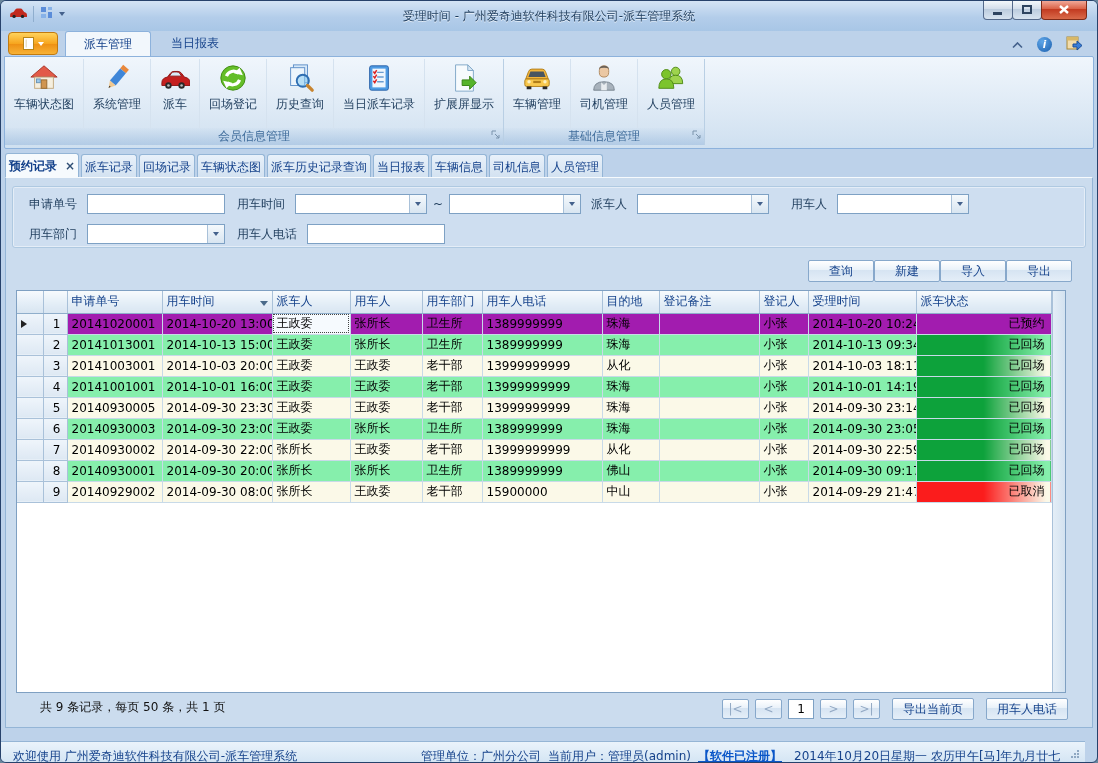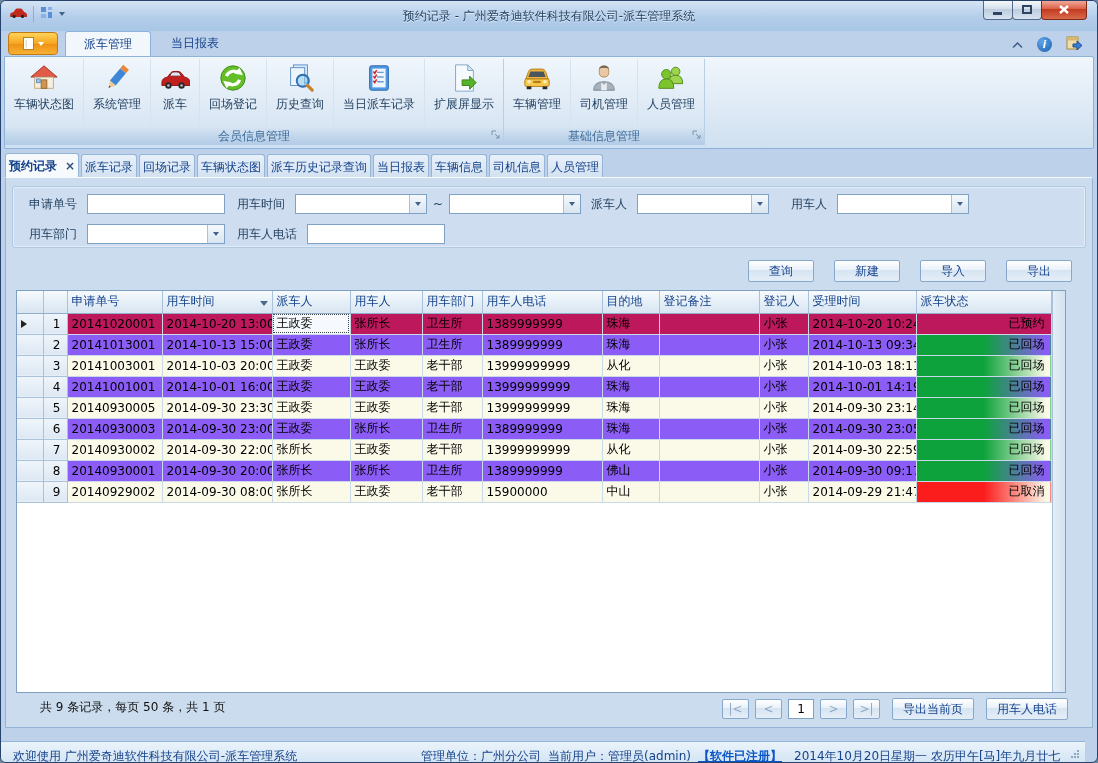--- a/index.html
+++ b/index.html
@@ -67,40 +67,40 @@
     border:1px solid #AFC9E1; border-radius:3px; background:#CEDEF0; box-shadow:inset 0 0 0 1px rgba(255,255,255,0.45); }
   .f-row{ display:flex; align-items:center; height:26px; margin-top:4px; }
   .f-label{ color:#1E3C5C; white-space:nowrap; }
   .f-input, .combo{ height:20px; background:#FFF; border:1px solid #7EA1C4; }
   input.f-input{ outline:none; padding:0 3px; font:12px "DejaVu Sans",sans-serif; }
   .combo{ position:relative; }
   .combo .cbtn{ position:absolute; right:0; top:0; bottom:0; width:17px;
     background:linear-gradient(#F5F9FC,#D8E5F1); border-left:1px solid #A9C1D9;
     display:flex; align-items:center; justify-content:center; }
 
-  .action-row{ position:absolute; right:20px; top:82px; display:flex; gap:20px; }
+  .action-row{ position:absolute; right:20px; top:82px; display:flex; gap:0; }
   .btn{ min-width:66px; height:22px; padding:0 10px; border:1px solid #87A8CB; border-radius:2px;
     background:linear-gradient(#FFFFFF,#E9F1F9 45%,#D6E4F2 46%,#E4EEF8); color:#15428B;
     display:flex; align-items:center; justify-content:center; white-space:nowrap; }
 
   
   .grid-wrap{ position:absolute; left:10px; top:112px; width:1050px; height:403px;
     border:1px solid #7FA0C2; background:#FFF; display:flex; }
   table.grid{ border-collapse:collapse; table-layout:fixed; width:1034px; align-self:flex-start; }
   .grid th{ height:22px; font-weight:normal; text-align:left; padding:0 4px; color:#15428B;
     background:linear-gradient(#F7FAFD,#E4EEF7 55%,#D8E5F1); border-right:1px solid #A9C1D9;
     border-bottom:1px solid #8FAECB; white-space:nowrap; overflow:hidden; }
   .grid td{ height:21px; padding:0 4px; border-right:1px solid #C8DAE8; border-bottom:1px solid #C8DAE8;
     white-space:nowrap; overflow:hidden; color:#000; }
   .grid td.ind, .grid td.num{ background:linear-gradient(#EFF5FB,#DDE8F3);
     border-right:1px solid #A9C1D9; border-bottom:1px solid #A9C1D9; }
   .grid td.num{ text-align:right; padding-right:6px; }
   tr.cream td.data{ background-color:#FBF9E8; }
-  tr.cyan  td.data{ background-color:#8b5cf6; }
-  tr.sel   td.data{ background-color:#be185d; }
+  tr.cyan  td.data{ background-color:#86efac; }
+  tr.sel   td.data{ background-color:#a21caf; }
   td.focus{ outline:1px dotted #444; outline-offset:-2px; background-color:#F6FAFE !important; }
   td.status{ text-align:right; padding-right:6px; }
   td.status.green{ background-image:linear-gradient(to right,#0DA23B 0%,#0DA23B 50%,rgba(13,162,59,0) 97%); }
   td.status.red{ background-image:linear-gradient(to right,#FB1C1C 0%,#FB1C1C 50%,rgba(251,28,28,0) 97%); }
   .arrow{ width:0; height:0; border-left:6px solid #222; border-top:4px solid transparent;
     border-bottom:4px solid transparent; display:inline-block; }
   .sortarrow{ float:right; margin-top:8px; width:0; height:0; border-left:4px solid transparent;
     border-right:4px solid transparent; border-top:5px solid #4A6A8A; }
   .vscroll{ width:14px; background:linear-gradient(to right,#E4EEF7,#D3E2F0); border-left:1px solid #A9C1D9; }
 
@@ -140,21 +140,21 @@
       <span>
         <svg width="13" height="13" viewBox="0 0 13 13">
             <rect x="1" y="1" width="5" height="5" fill="#5B8DD9"></rect>
             <rect x="8" y="1" width="4" height="3" fill="#87B2E8"></rect>
             <rect x="8" y="6" width="4" height="6" fill="#5B8DD9"></rect>
             <rect x="1" y="8" width="5" height="4" fill="#87B2E8"></rect>
           </svg>
       </span>
       <span class="caret-down"></span>
     </div>
-    <div class="title-text">预约记录 - 广州爱奇迪软件科技有限公司-派车管理系统</div>
+    <div class="title-text">受理时间 - 广州爱奇迪软件科技有限公司-派车管理系统</div>
     <div class="win-btns">
       <div class="win-btn">
         <svg width="10" height="9">
             <rect x="0" y="6" width="9" height="3" fill="#2E4460"></rect>
           </svg>
       </div>
       <div class="win-btn">
         <svg width="11" height="10">
             <rect x="1" y="1" width="8" height="7" fill="none" stroke="#2E4460" stroke-width="2"></rect>
           </svg>

